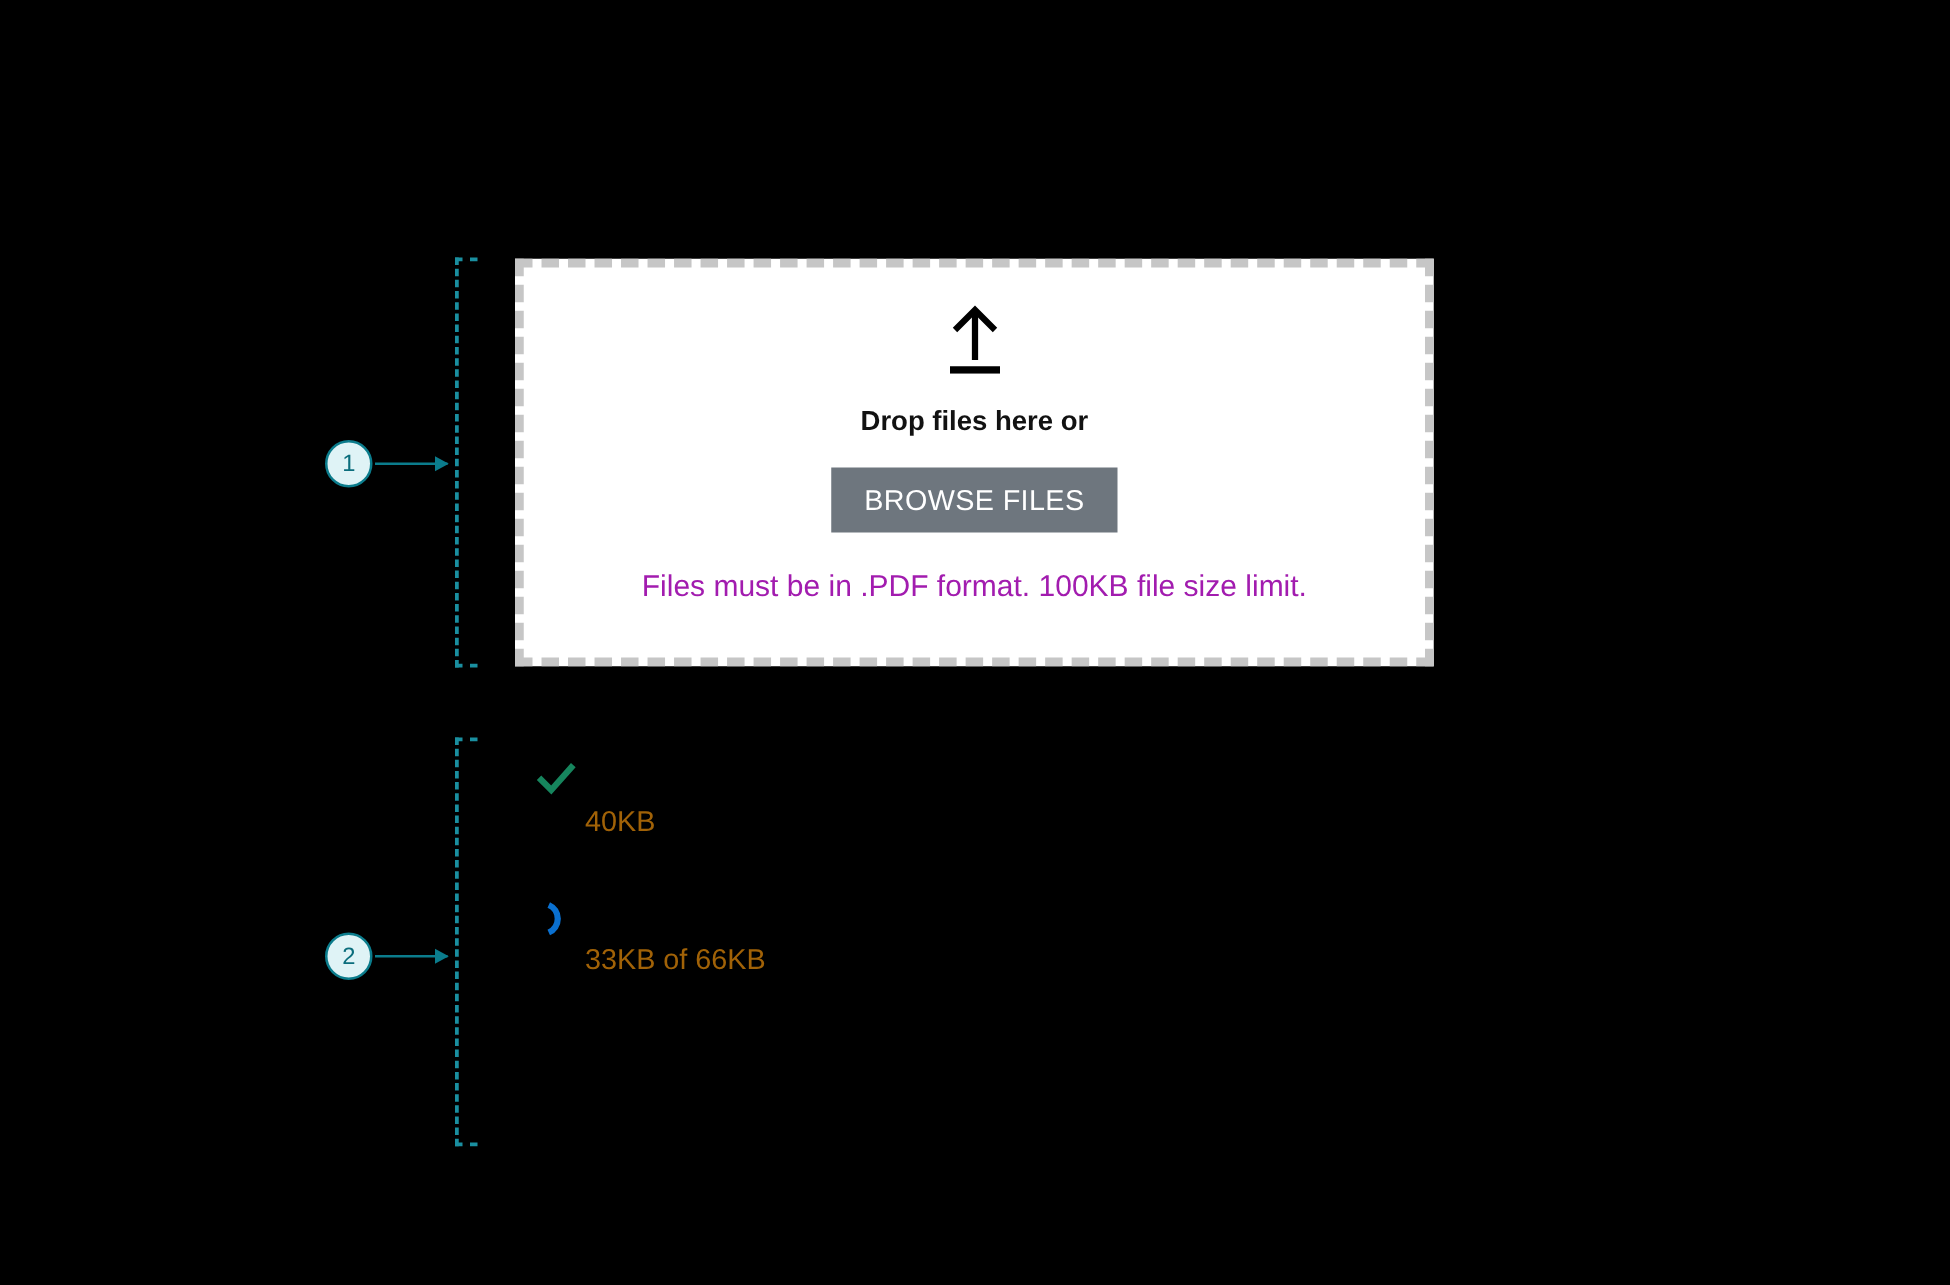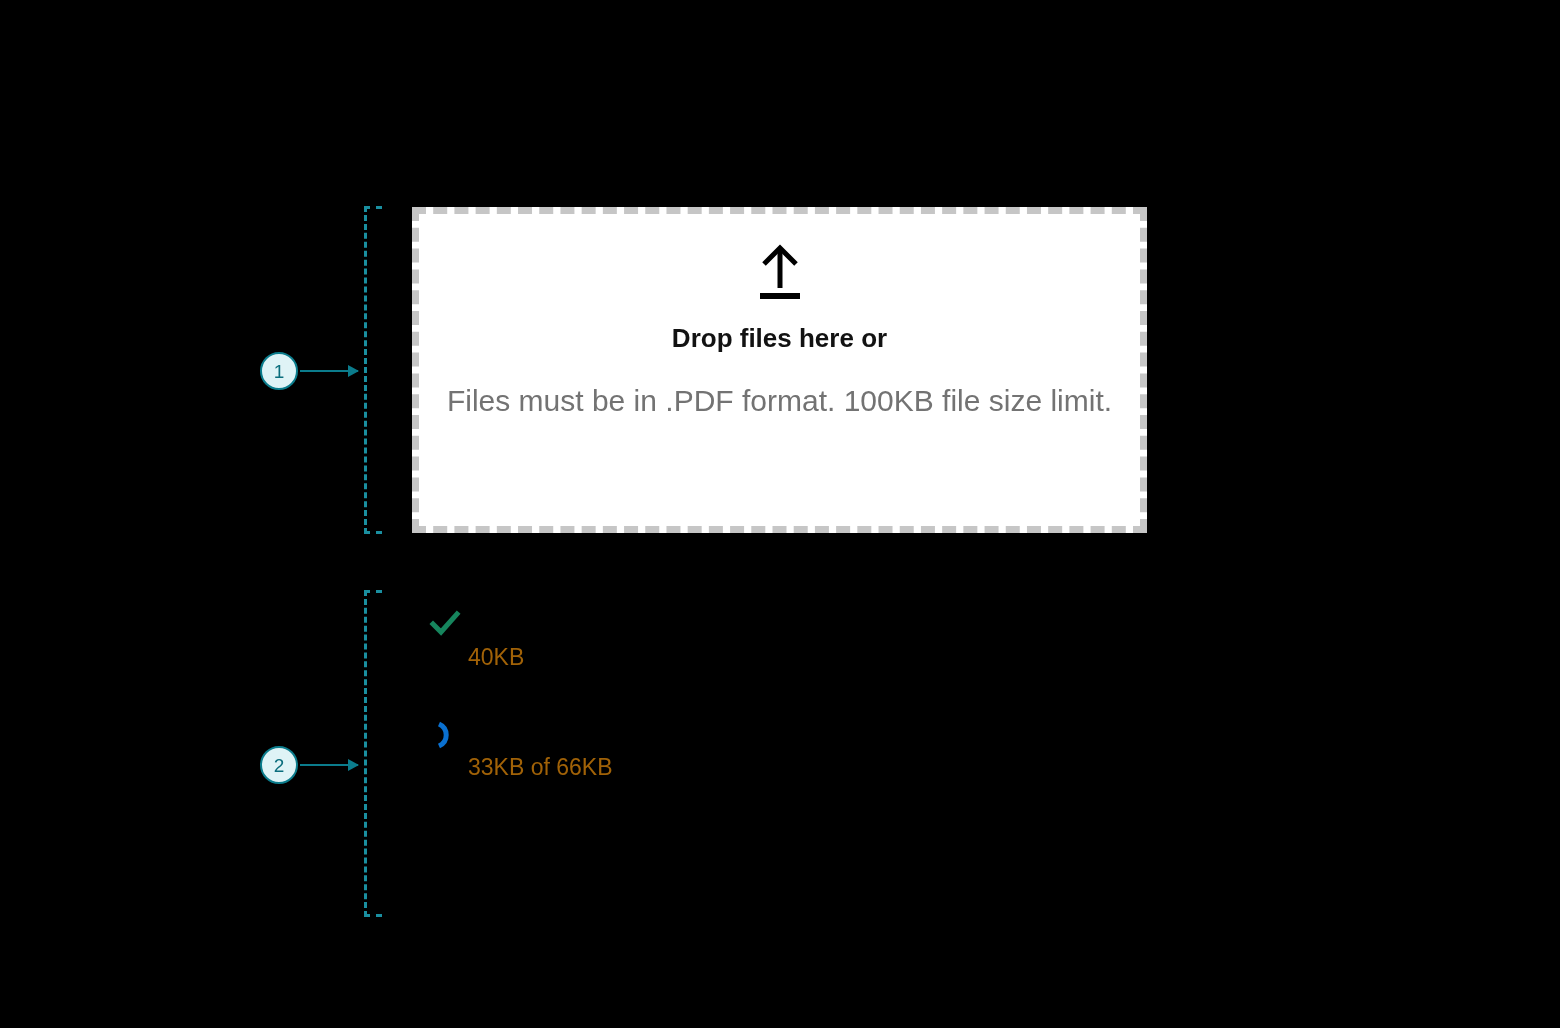--- a/index.html
+++ b/index.html
@@ -65,21 +65,21 @@
     box-sizing: border-box;
     display: flex;
     flex-direction: column;
     align-items: center;
   }
   .upload-icon {
     margin-top: 25px;
   }
   .drop-title {
     margin-top: 20px;
-    font-size: 26px;
+    font-size: 22px;
     font-weight: bold;
     color: #121212;
     font-family: "Liberation Sans", sans-serif;
   }
   .browse-btn {
     margin-top: 24px;
     background: #6e767e;
     color: #ffffff;
     border: none;
     padding: 0 26px;
@@ -87,22 +87,22 @@
     font-size: 23px;
     letter-spacing: 0.3px;
     font-family: "Liberation Sans", sans-serif;
     cursor: pointer;
     display: flex;
     align-items: center;
     justify-content: center;
   }
   .drop-hint {
     margin-top: 30px;
-    font-size: 30px;
-    color: #737373;
+    font-size: 24px;
+    color: #a21caf;
     font-family: "Liberation Sans", sans-serif;
   }
 
   
   .file-list {
     position: absolute;
     left: 412px;
     top: 596px;
     width: 700px;
   }
@@ -155,20 +155,21 @@
   <span class="upload-icon">
     <svg width="60" height="60" viewBox="0 0 60 60" aria-hidden="true">
       <path d="M30 9 L30 49" stroke="#000000" stroke-width="5" fill="none"></path>
       <path d="M14 25 L30 9 L46 25" stroke="#000000" stroke-width="5" fill="none" stroke-linecap="butt" stroke-linejoin="miter"></path>
       <path d="M10 57 L50 57" stroke="#000000" stroke-width="6" fill="none"></path>
     </svg>
   </span>
 
   <div class="drop-title">Drop files here or</div>
 
+  <button class="browse-btn">BROWSE FILES</button>
 
   <div class="drop-hint">Files must be in .PDF format. 100KB file size limit.</div>
 </div>
 
 <div class="anno-bracket" style="left:364px; top:590px; width:18px; height:327px;"></div>
 
 <div class="anno-marker" style="left:260px; top:746px;">
   <span>2</span>
 </div>
 

